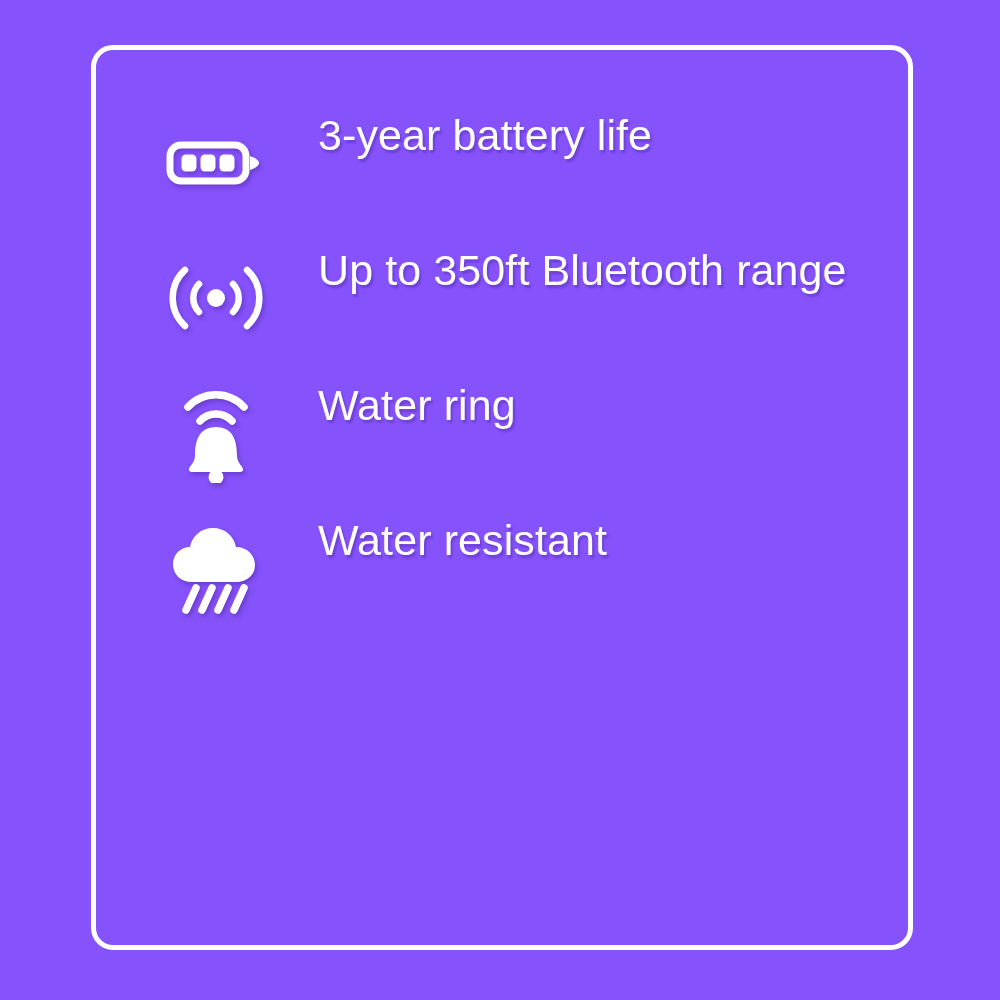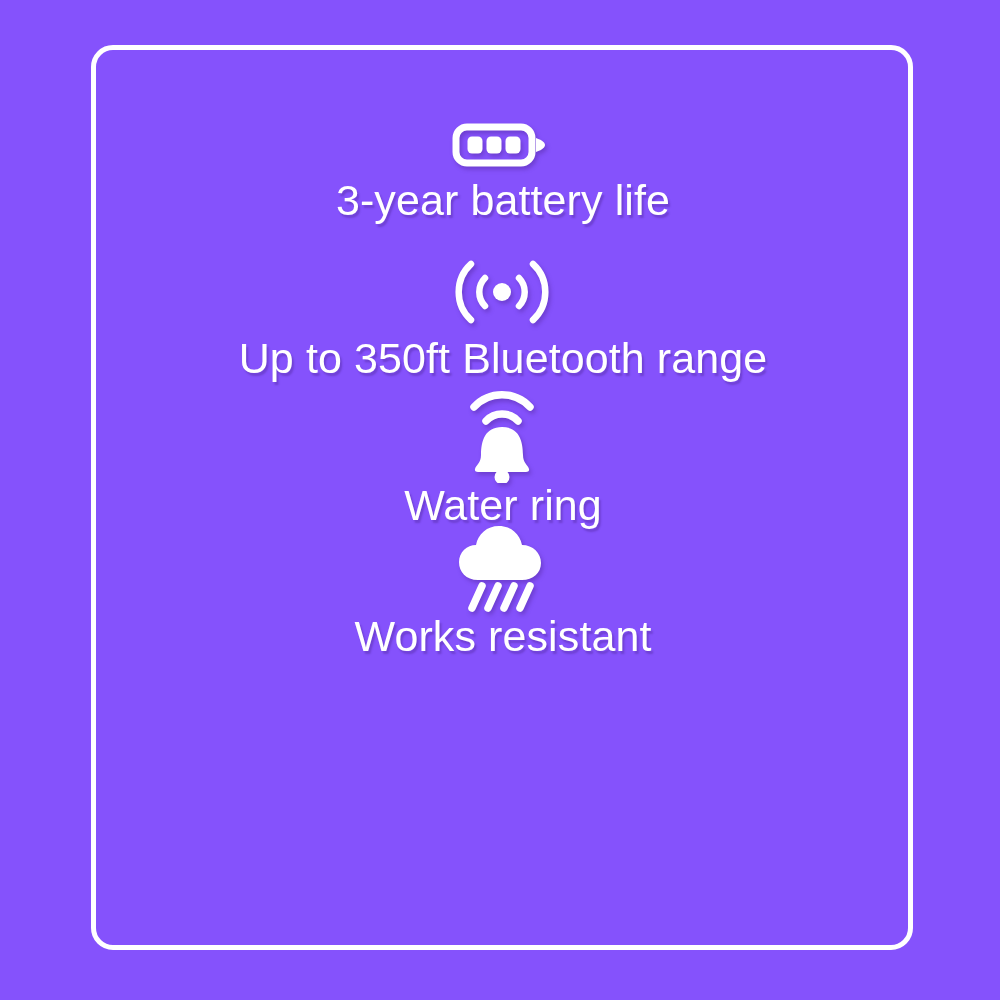--- a/index.html
+++ b/index.html
@@ -36,22 +36,20 @@
     top: 0;
     width: 100%;
     height: 100%;
   }
   .feature-row {
     position: absolute;
     left: 20px;
     right: 20px;
     height: 110px;
     display: flex;
-    align-items: center;
-    flex-direction: column;
   }
   .row-0 { top: 63px; }
   .row-1 { top: 198px; }
   .row-2 { top: 333px; }
   .row-3 { top: 468px; }
   .row-4 { top: 603px; }
   .row-5 { top: 738px; }
 
   .feature-icon {
     width: 200px;
@@ -135,20 +133,20 @@
       <div class="feature-row row-3">
         <div class="feature-icon">
           <svg width="100" height="96" viewBox="0 0 100 96" aria-hidden="true">
             <path d="M26 62 C 14 62, 7 54, 7 44 C 7 34, 15 27, 24 27 C 26 16, 35 8, 47 8 C 59 8, 68 16, 70 27 C 81 27, 89 35, 89 45 C 89 55, 81 62, 70 62 Z" fill="#FFFFFF"></path>
             <path d="M30 68 L 20 90" stroke="#FFFFFF" stroke-width="7.5" stroke-linecap="round"></path>
             <path d="M46 68 L 36 90" stroke="#FFFFFF" stroke-width="7.5" stroke-linecap="round"></path>
             <path d="M62 68 L 52 90" stroke="#FFFFFF" stroke-width="7.5" stroke-linecap="round"></path>
             <path d="M78 68 L 68 90" stroke="#FFFFFF" stroke-width="7.5" stroke-linecap="round"></path>
           </svg>
         </div>
-        <div class="feature-label">Works resistant</div>
+        <div class="feature-label">Water resistant</div>
       </div>
 
 
 
     </div>
   </div>
 </div>
 
 </body></html>

